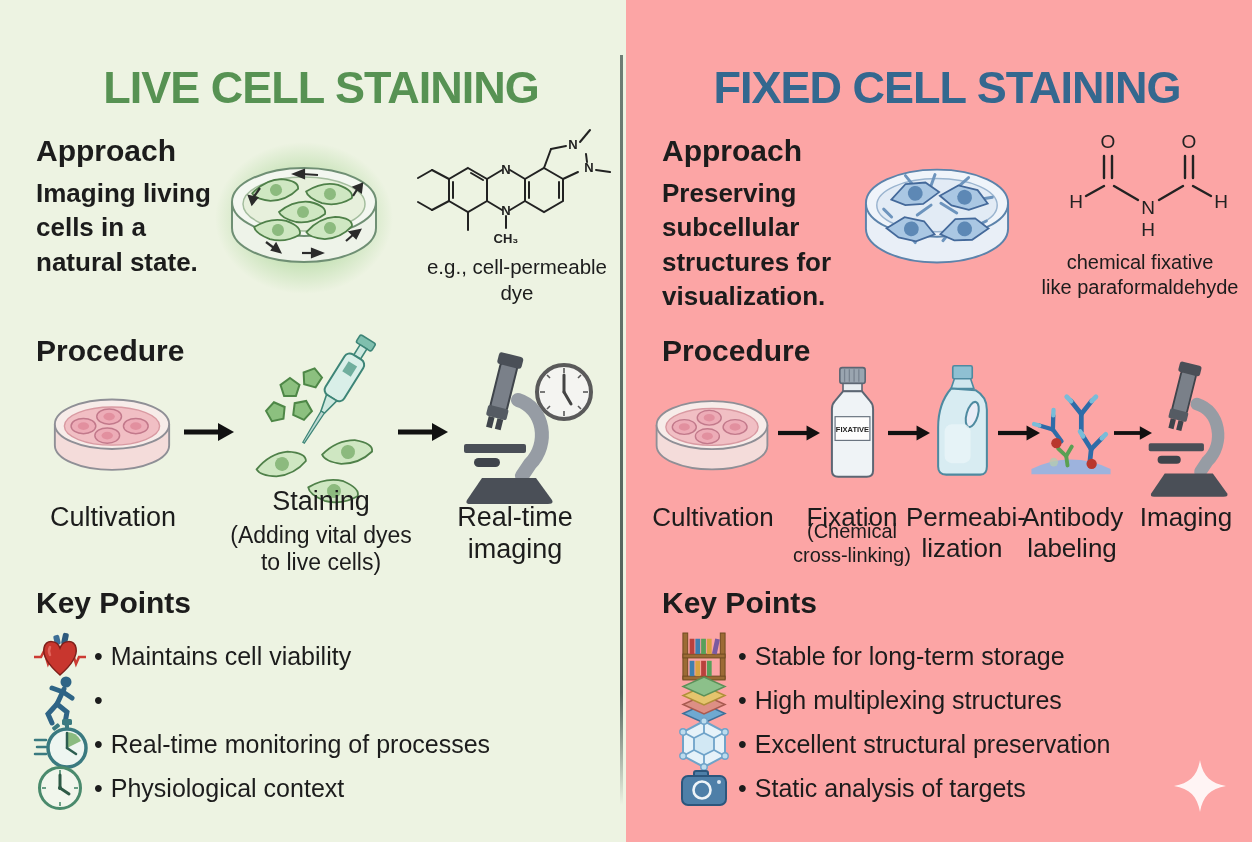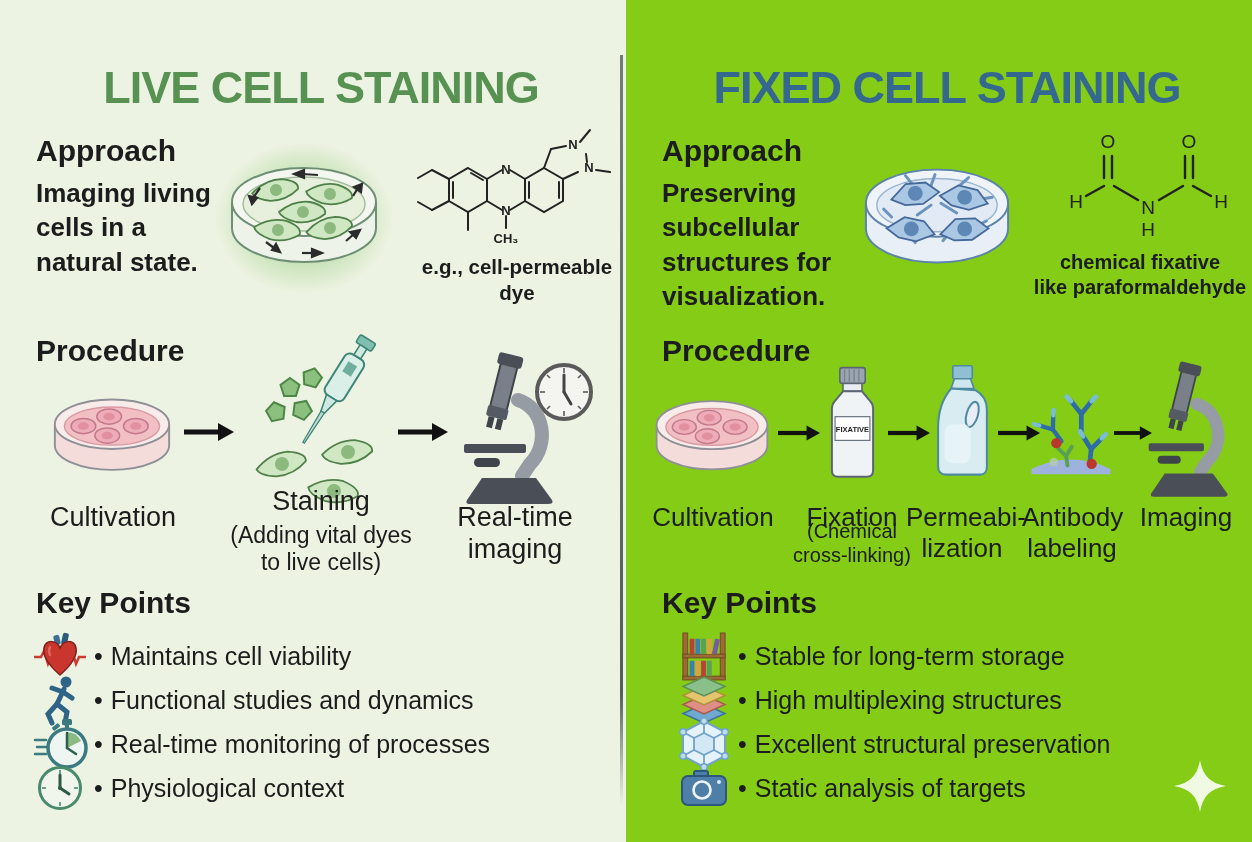--- a/index.html
+++ b/index.html
@@ -1,29 +1,29 @@
 <!DOCTYPE html>
 <html><head>
 <meta charset="utf-8">
 <style>
   html,body{margin:0;padding:0;background:#d8d8d8;}
   .canvas{position:relative;width:1252px;height:842px;overflow:hidden;
           font-family:"Liberation Sans",sans-serif;color:#1c1c1c;}
   .panel{position:absolute;top:0;width:626px;height:842px;}
   .panel.live{left:0;background:#edf3e2;}
-  .panel.fixed{left:626px;background:#84cc16;}
+  .panel.fixed{left:626px;background:#fca5a5;}
   .divider{position:absolute;left:620px;top:55px;width:3px;height:750px;
            background:linear-gradient(#6e7e74,#4f5f57 85%,rgba(79,95,87,0));}
   .title{position:absolute;top:32px;left:8px;width:100%;text-align:center;
          font-size:45px;font-weight:700;letter-spacing:-1px;}
   .panel.live .title{color:#579253;}
   .panel.fixed .title{color:#34688f;}
   .sec-head{position:absolute;font-size:30px;font-weight:700;}
   .para{position:absolute;font-size:26px;line-height:1.32;white-space:pre-line;font-weight:bold;}
-  .caption{position:absolute;font-size:20.5px;line-height:1.25;text-align:center;white-space:pre-line;font-weight:bold;}
+  .caption{position:absolute;font-size:20.5px;line-height:1.25;text-align:center;white-space:pre-line;}
   .step-label{position:absolute;font-size:27px;font-weight:500;text-align:center;
               line-height:1.18;white-space:pre-line;margin-top:12px;}
   .panel.fixed .step-label{font-size:26px;}
   .step-sub{position:absolute;font-size:23px;text-align:center;line-height:1.18;white-space:pre-line;}
   .kp-row{position:absolute;height:48px;display:flex;align-items:center;}
   .kp-icon{width:56px;display:flex;justify-content:center;align-items:center;flex:0 0 56px;}
   .kp-text{font-size:25px;margin-left:8px;white-space:nowrap;}
   .bullet{font-size:25px;margin-left:6px;}
   svg{position:absolute;overflow:visible;}
   .kp-row svg{position:static;}
@@ -258,21 +258,20 @@
           <g stroke="#2e6486" stroke-width="5" fill="none" stroke-linecap="round">
             <path d="M25,14 L18,29"></path>
             <path d="M24,17 L33,23"></path>
               <path d="M24,17 L13,13"></path>
             <path d="M18,29 L28,37 L26,48"></path>
               <path d="M18,29 L9,39 L13,48"></path>
           </g>
         </svg>
       </span>
       <span class="bullet">•</span>
-      <span class="kp-text">Functional studies and dynamics</span>
     </div>
 
     <div class="kp-row" style="left:32px;top:720px">
       <span class="kp-icon">
         <svg width="54" height="52" viewBox="0 0 54 52">
           <g stroke="#3a7a80" stroke-width="2.5" stroke-linecap="round">
             <line x1="2" y1="22" x2="13" y2="22"></line>
               <line x1="4" y1="29" x2="13" y2="29"></line>
               <line x1="2" y1="36" x2="13" y2="36"></line>
           </g>

